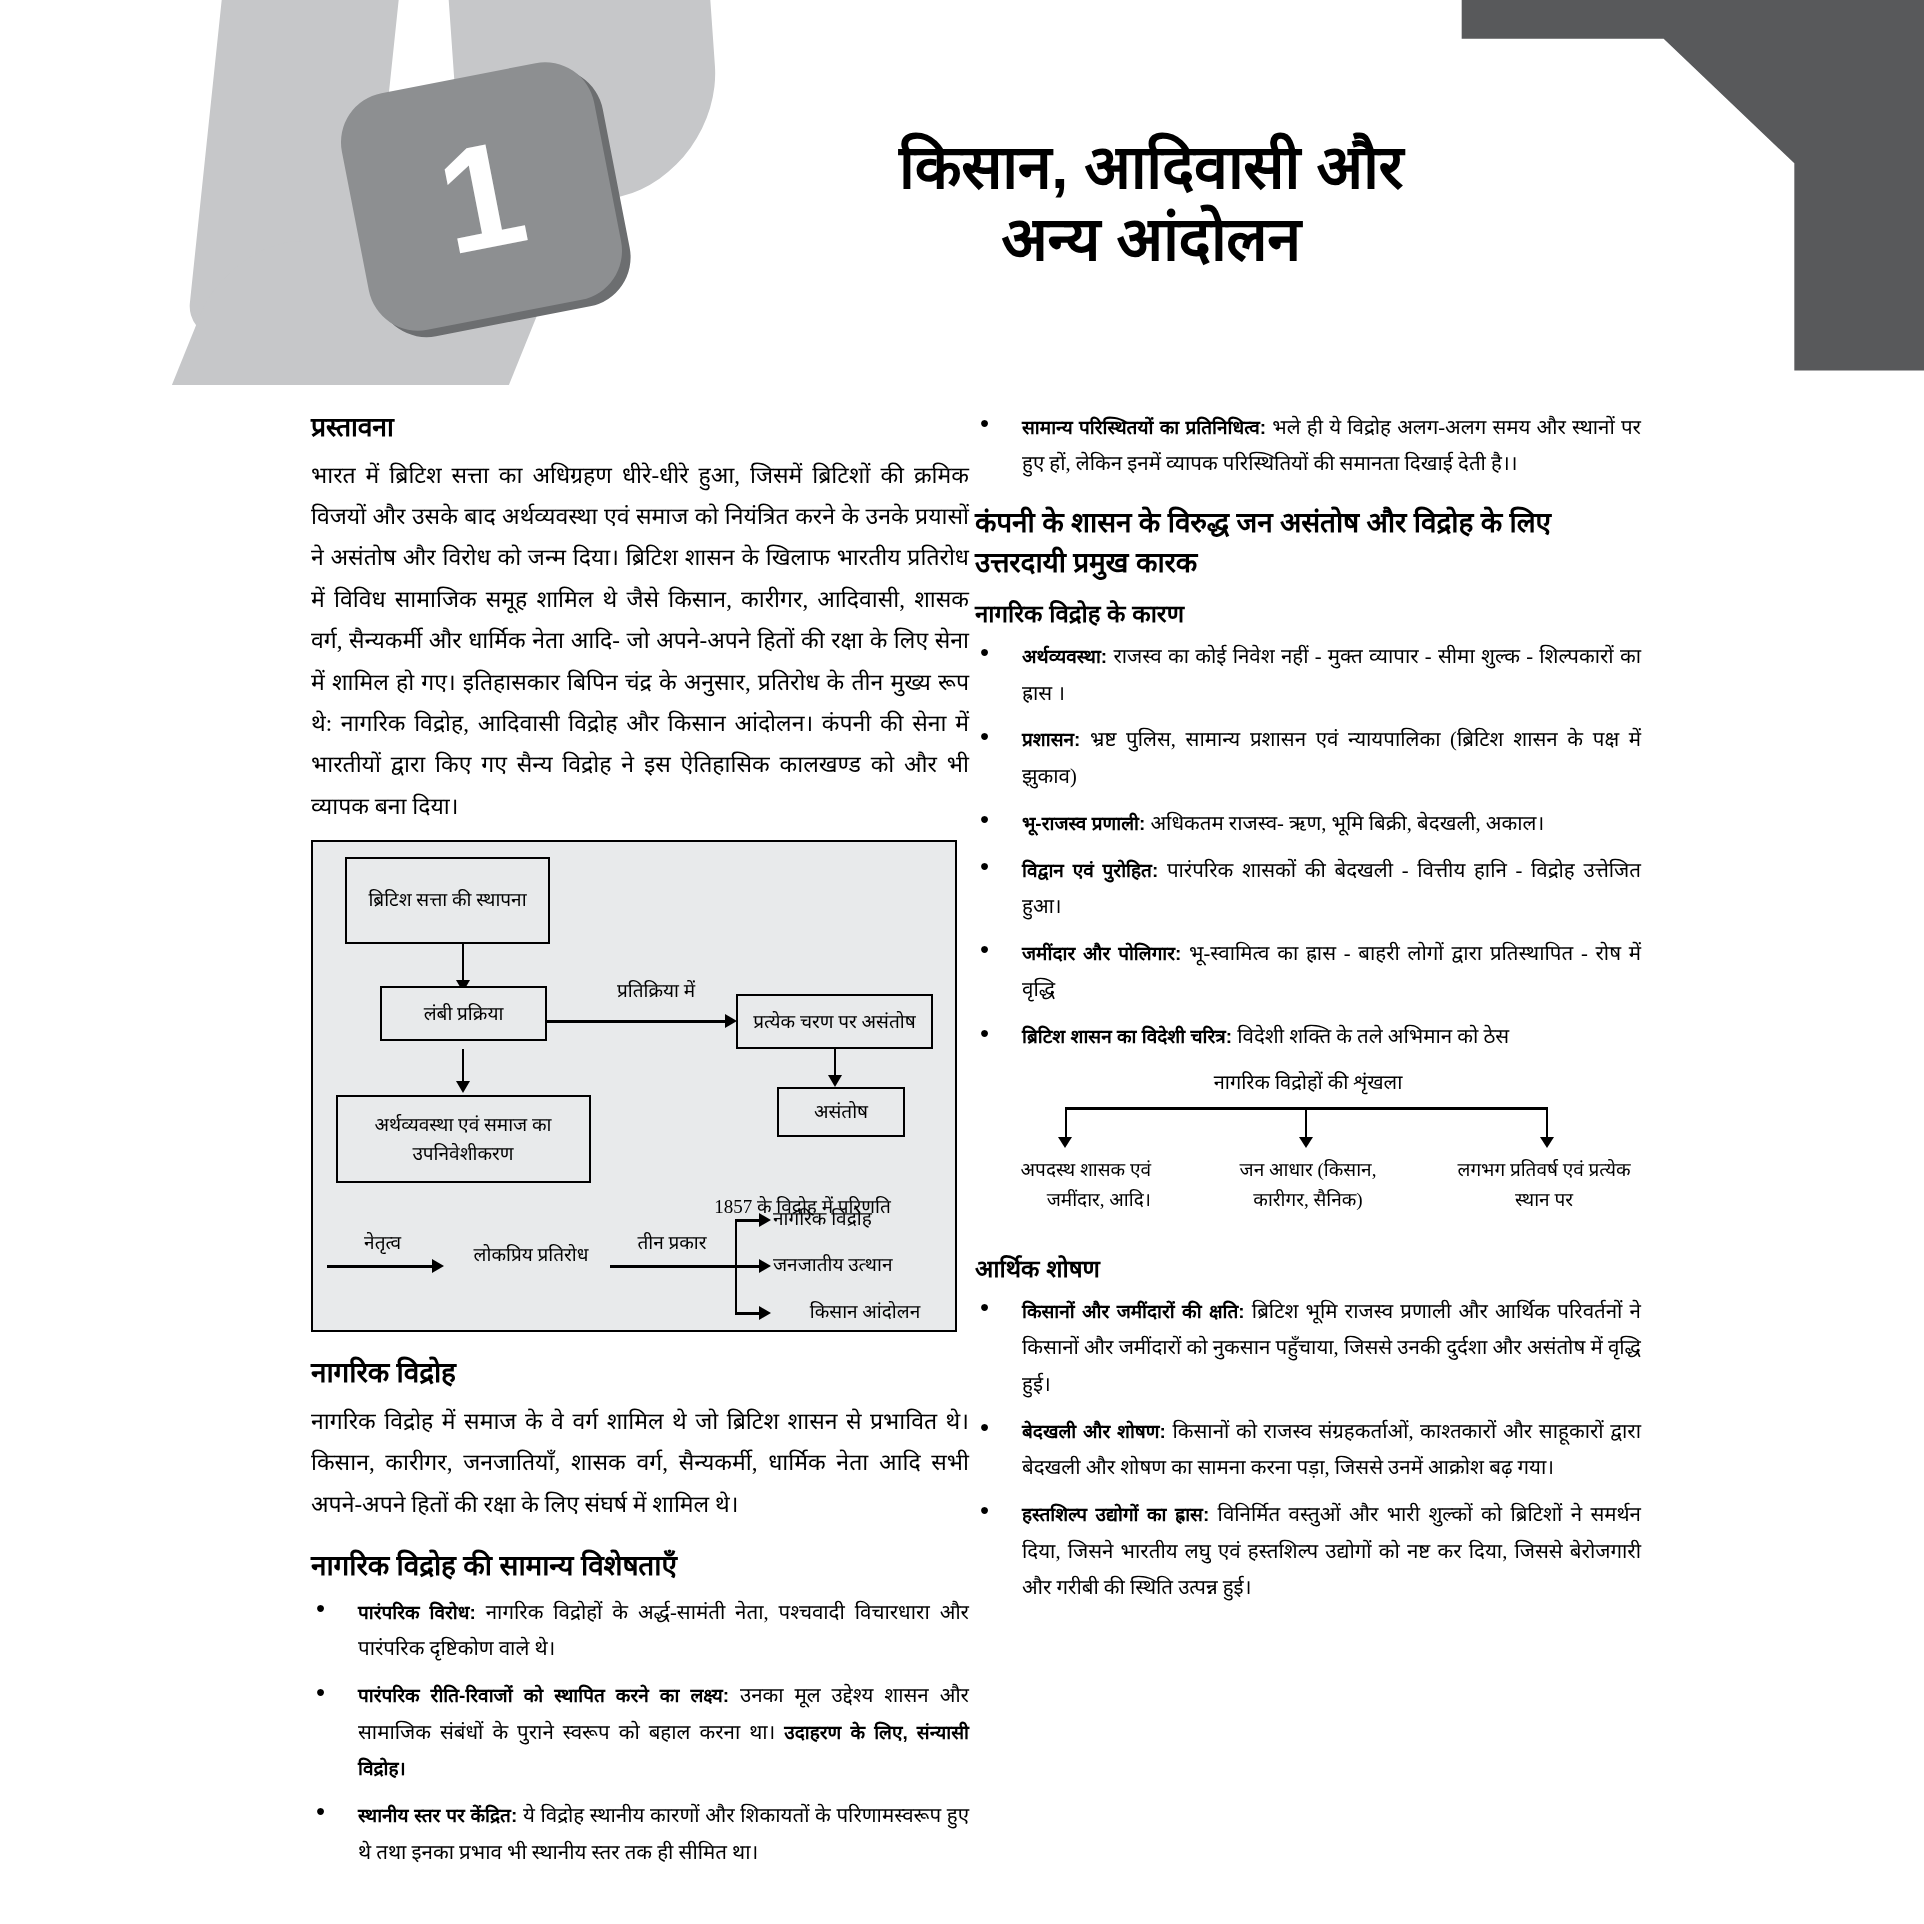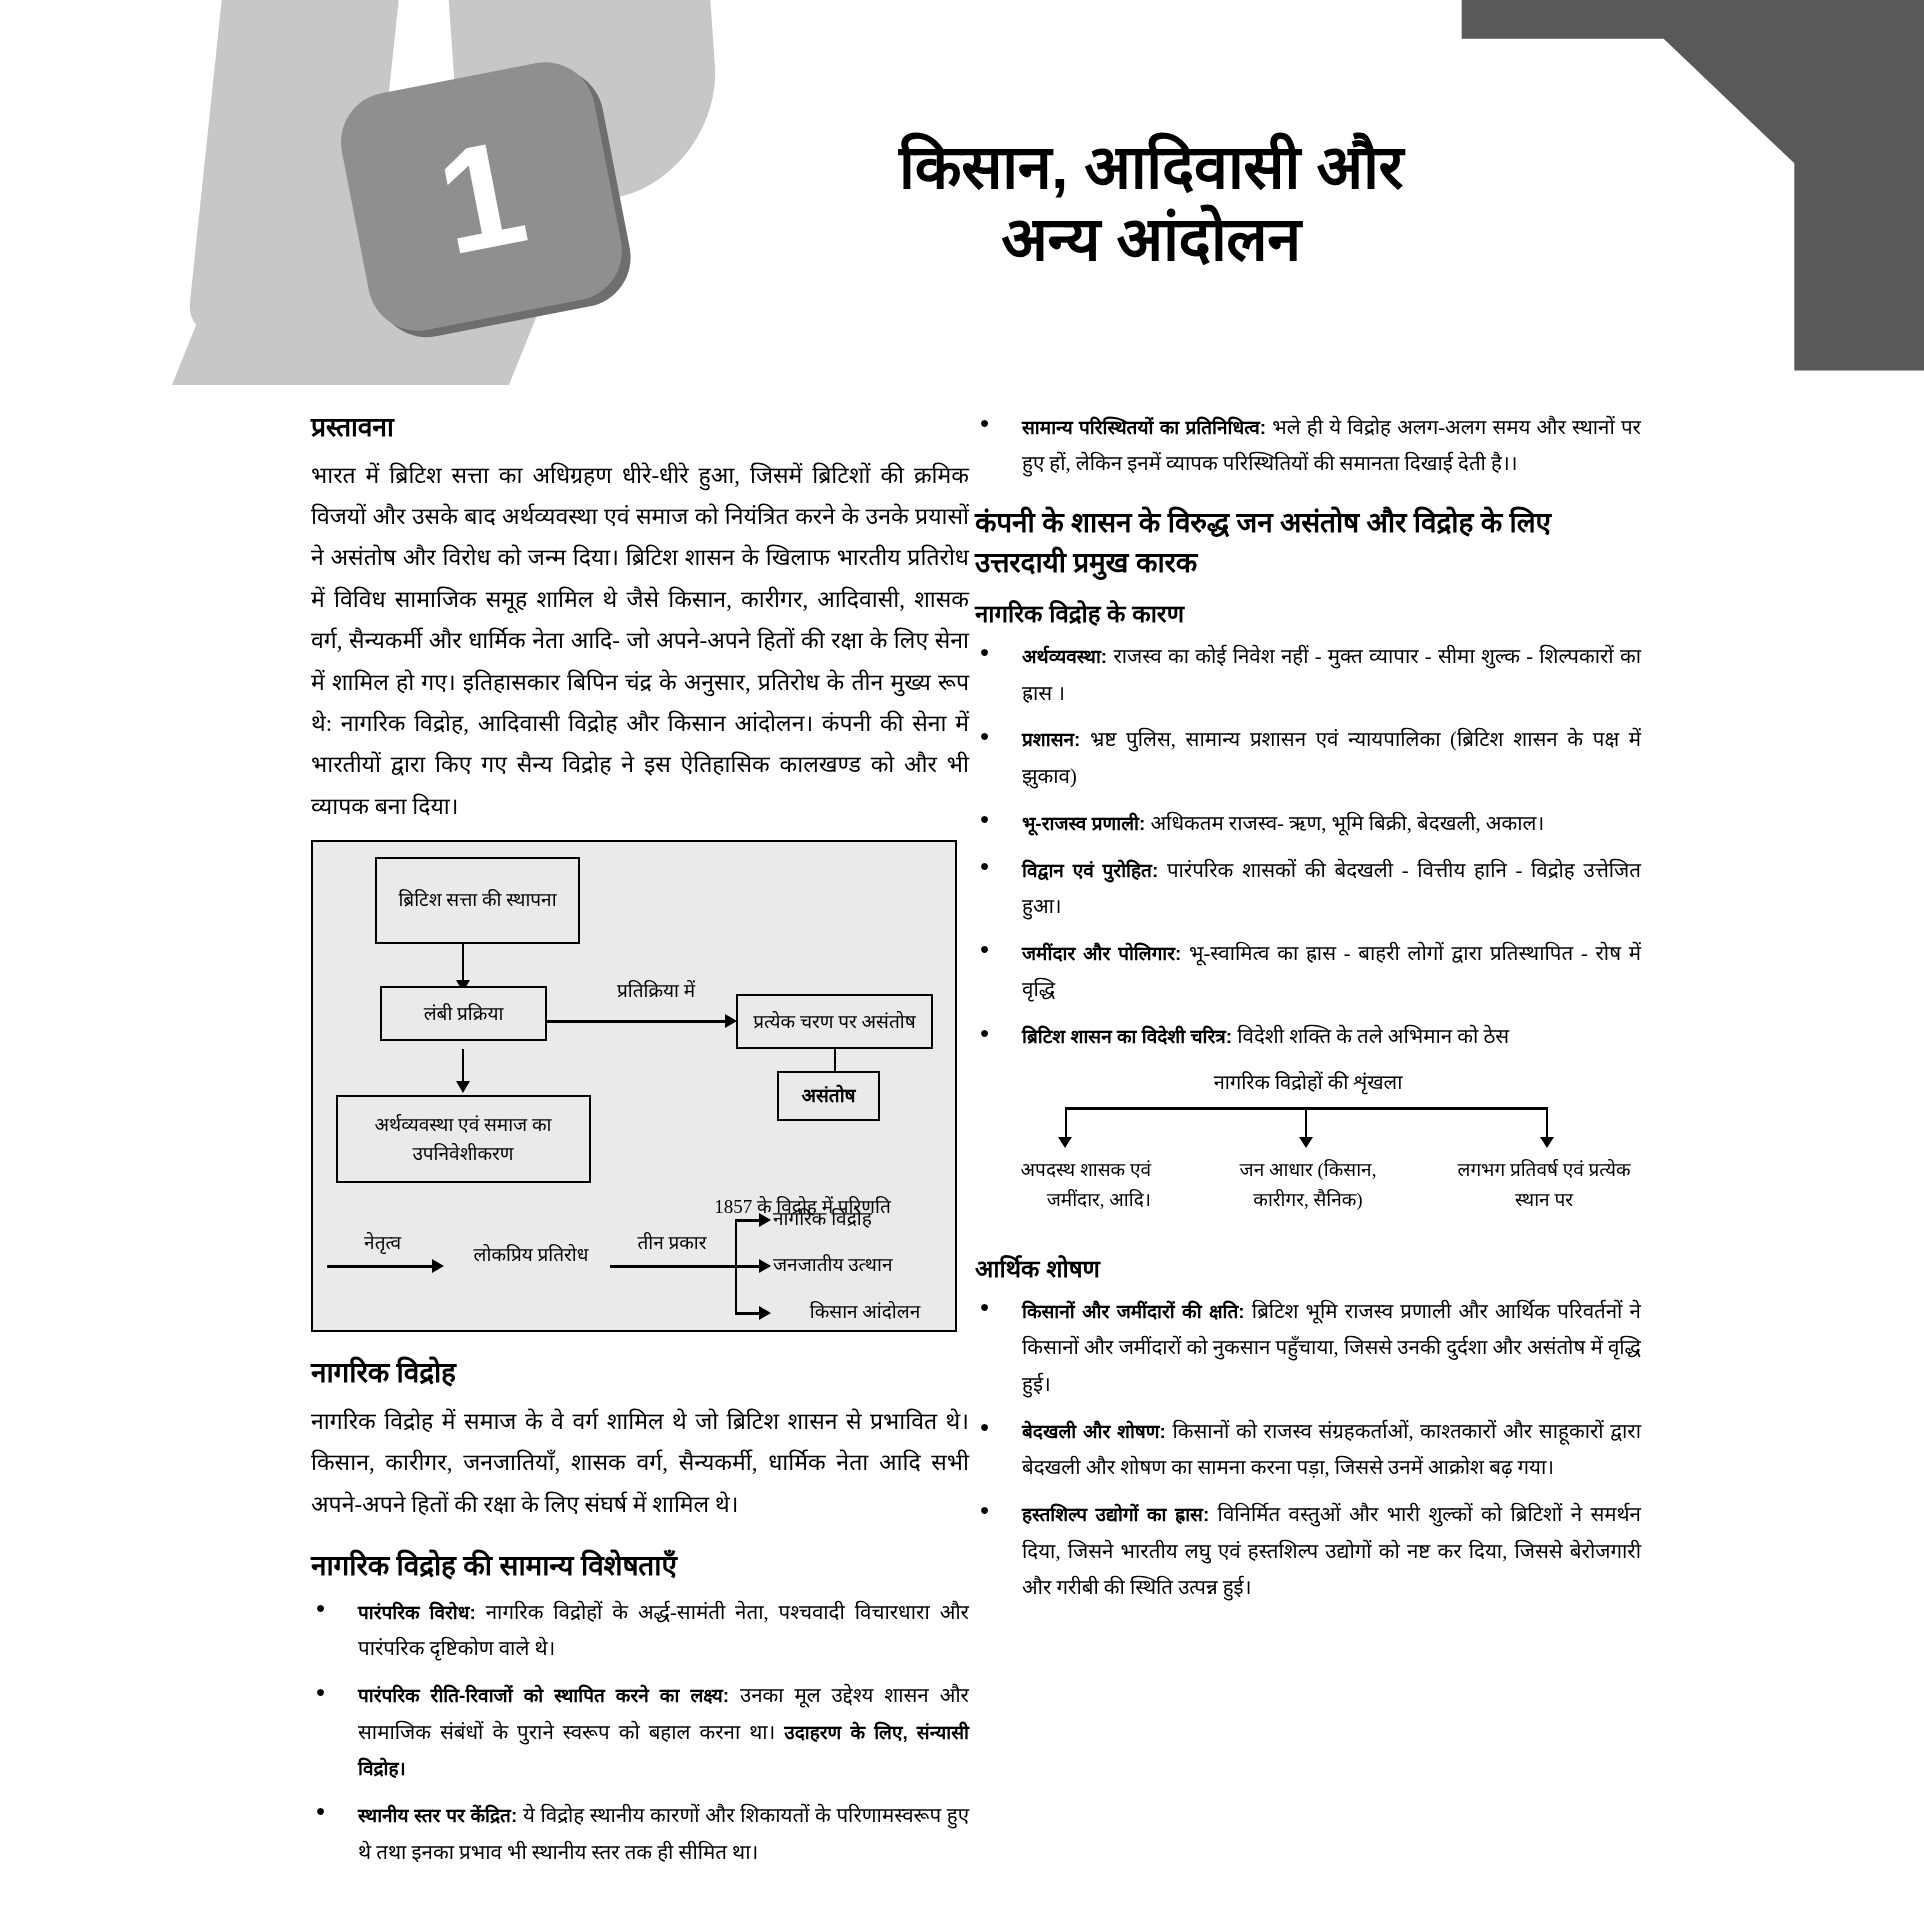--- a/index.html
+++ b/index.html
@@ -246,35 +246,35 @@
 
 <div id="content">
 
   <div class="column" id="col-left">
 
     <h2 class="sec-head">प्रस्तावना</h2>
     <p class="body-text">भारत में ब्रिटिश सत्ता का अधिग्रहण धीरे-धीरे हुआ, जिसमें ब्रिटिशों की क्रमिक विजयों और उसके बाद अर्थव्यवस्था एवं समाज को नियंत्रित करने के उनके प्रयासों ने असंतोष और विरोध को जन्म दिया। ब्रिटिश शासन के खिलाफ भारतीय प्रतिरोध में विविध सामाजिक समूह शामिल थे जैसे किसान, कारीगर, आदिवासी, शासक वर्ग, सैन्यकर्मी और धार्मिक नेता आदि- जो अपने-अपने  हितों की रक्षा के लिए सेना में शामिल हो गए। इतिहासकार बिपिन चंद्र के अनुसार, प्रतिरोध के तीन मुख्य रूप थे: नागरिक विद्रोह, आदिवासी विद्रोह और किसान आंदोलन। कंपनी की सेना में भारतीयों द्वारा किए गए सैन्य विद्रोह ने इस ऐतिहासिक कालखण्ड को और भी व्यापक बना दिया।</p>
 
     <div class="flowbox">
 
-      <div class="fnode" style="left:62px; top:14.4px; width:205px; height:87px;">ब्रिटिश सत्ता की स्थापना</div>
+      <div class="fnode" style="left:32px; top:14.4px; width:205px; height:87px;">ब्रिटिश सत्ता की स्थापना</div>
       <div class="vline" style="left:149px; top:101px; height:42px;"></div>
       <div class="arrow-down" style="left:143px; top:138px;"></div>
 
       <div class="fnode" style="left:67px; top:144px; width:167px; height:55px;">लंबी प्रक्रिया</div>
 
       <div class="ftext" style="left:257px; top:135px; width:172px;">प्रतिक्रिया में</div>
       <div class="hline" style="left:234px; top:178px; width:183px;"></div>
       <div class="arrow-right" style="left:412px; top:172px;"></div>
 
       <div class="fnode" style="left:423px; top:152px; width:197px; height:55px;">प्रत्येक चरण पर असंतोष</div>
       <div class="vline" style="left:521px; top:207px; height:30.5px;"></div>
       <div class="arrow-down" style="left:515px; top:233px;"></div>
 
-      <div class="fnode" style="left:464px; top:229px; width:103px; height:50px;font-weight:bold;">असंतोष</div>
+      <div class="fnode" style="left:464px; top:245px; width:128px; height:50px;">असंतोष</div>
 
       <div class="vline" style="left:149px; top:207px; height:37px;"></div>
       <div class="arrow-down" style="left:143px; top:239px;"></div>
       <div class="fnode" style="left:22.5px; top:253px; width:255px; height:88px;">अर्थव्यवस्था एवं  समाज का उपनिवेशीकरण</div>
 
       <div class="ftext" style="left:353px; top:351px; width:273px;">1857 के विद्रोह में परिणति</div>
 
       <div class="ftext" style="left:17.6px; top:387px; width:104px;">नेतृत्व</div>
       <div class="hline" style="left:14.4px; top:423px; width:109px;"></div>
       <div class="arrow-right" style="left:119px; top:417px;"></div>

